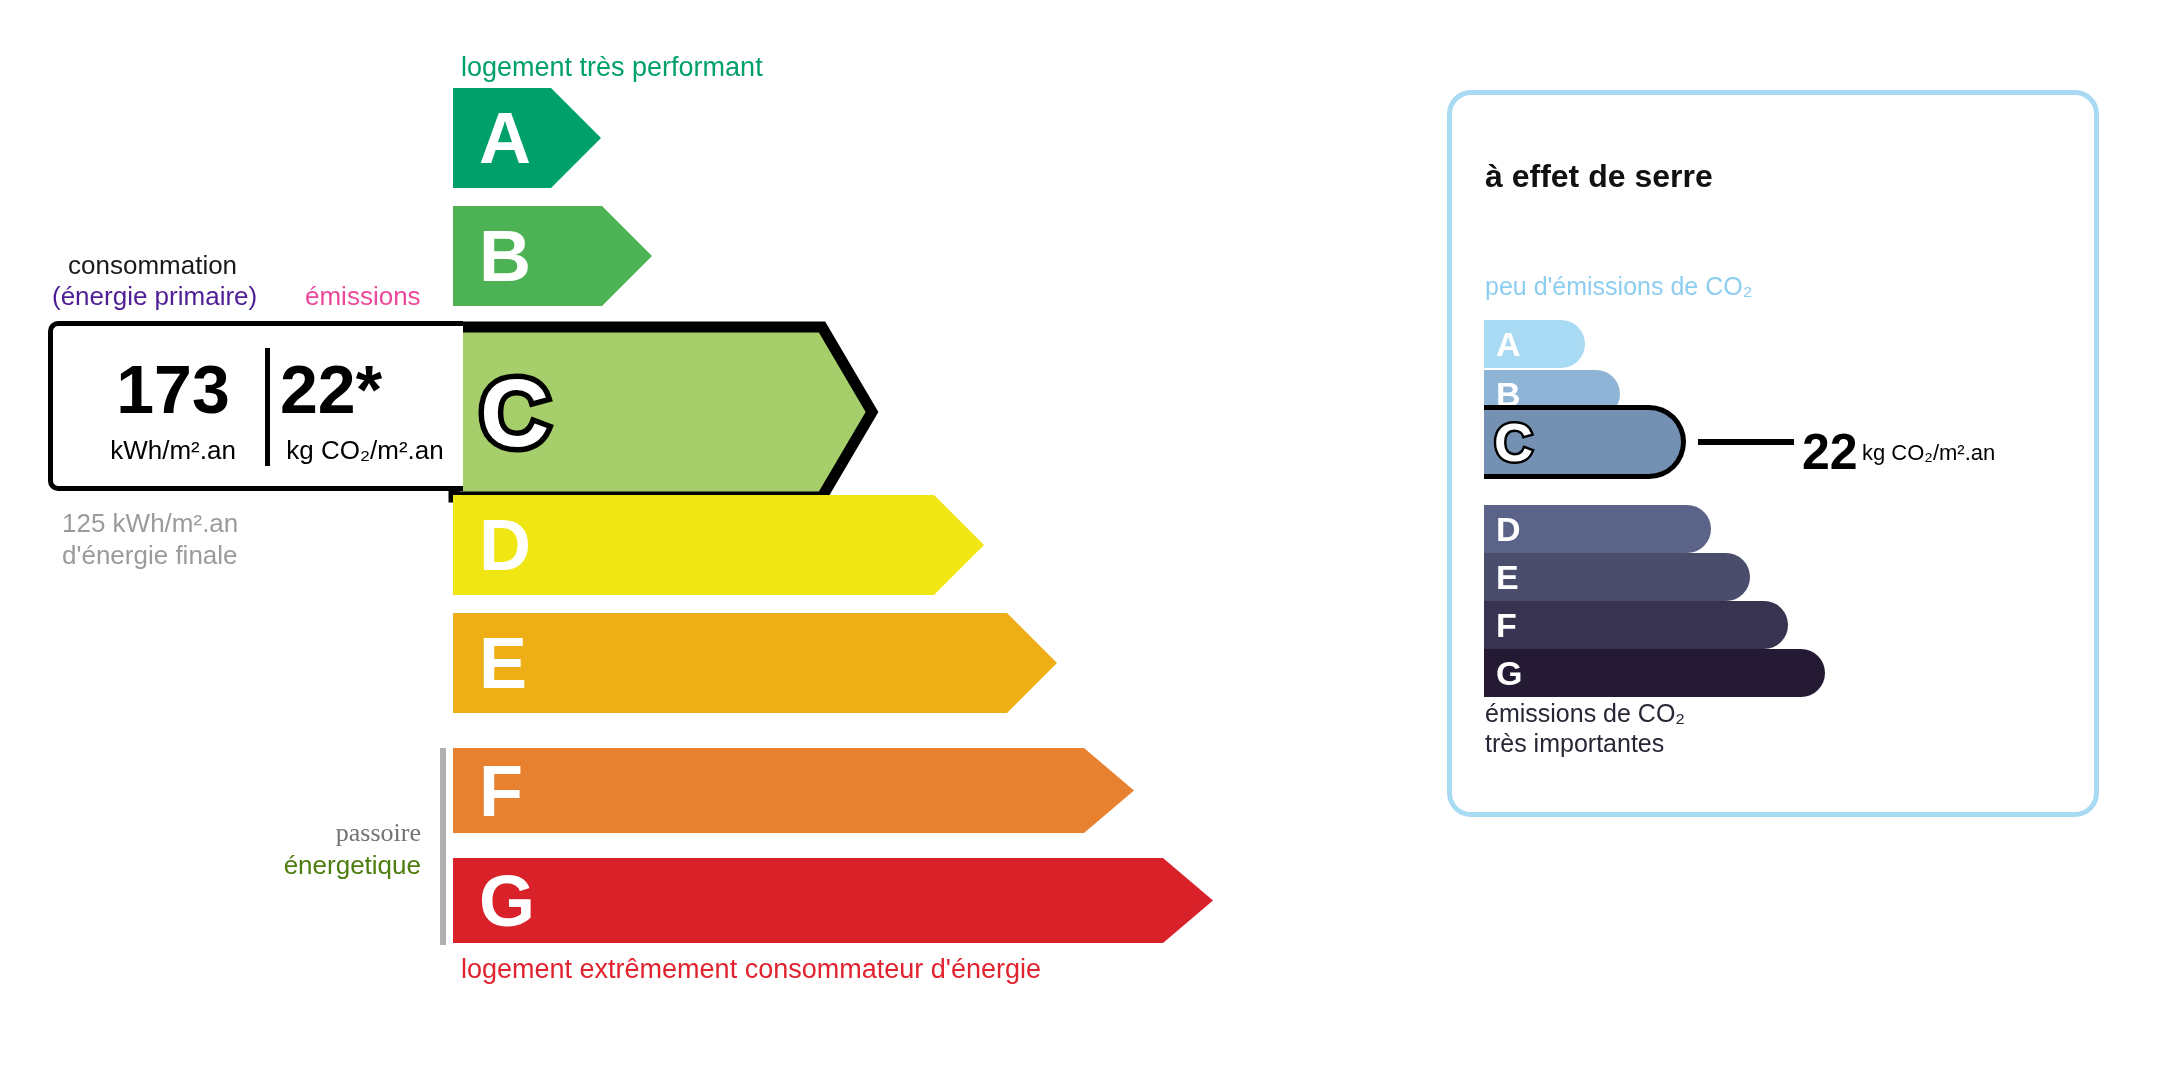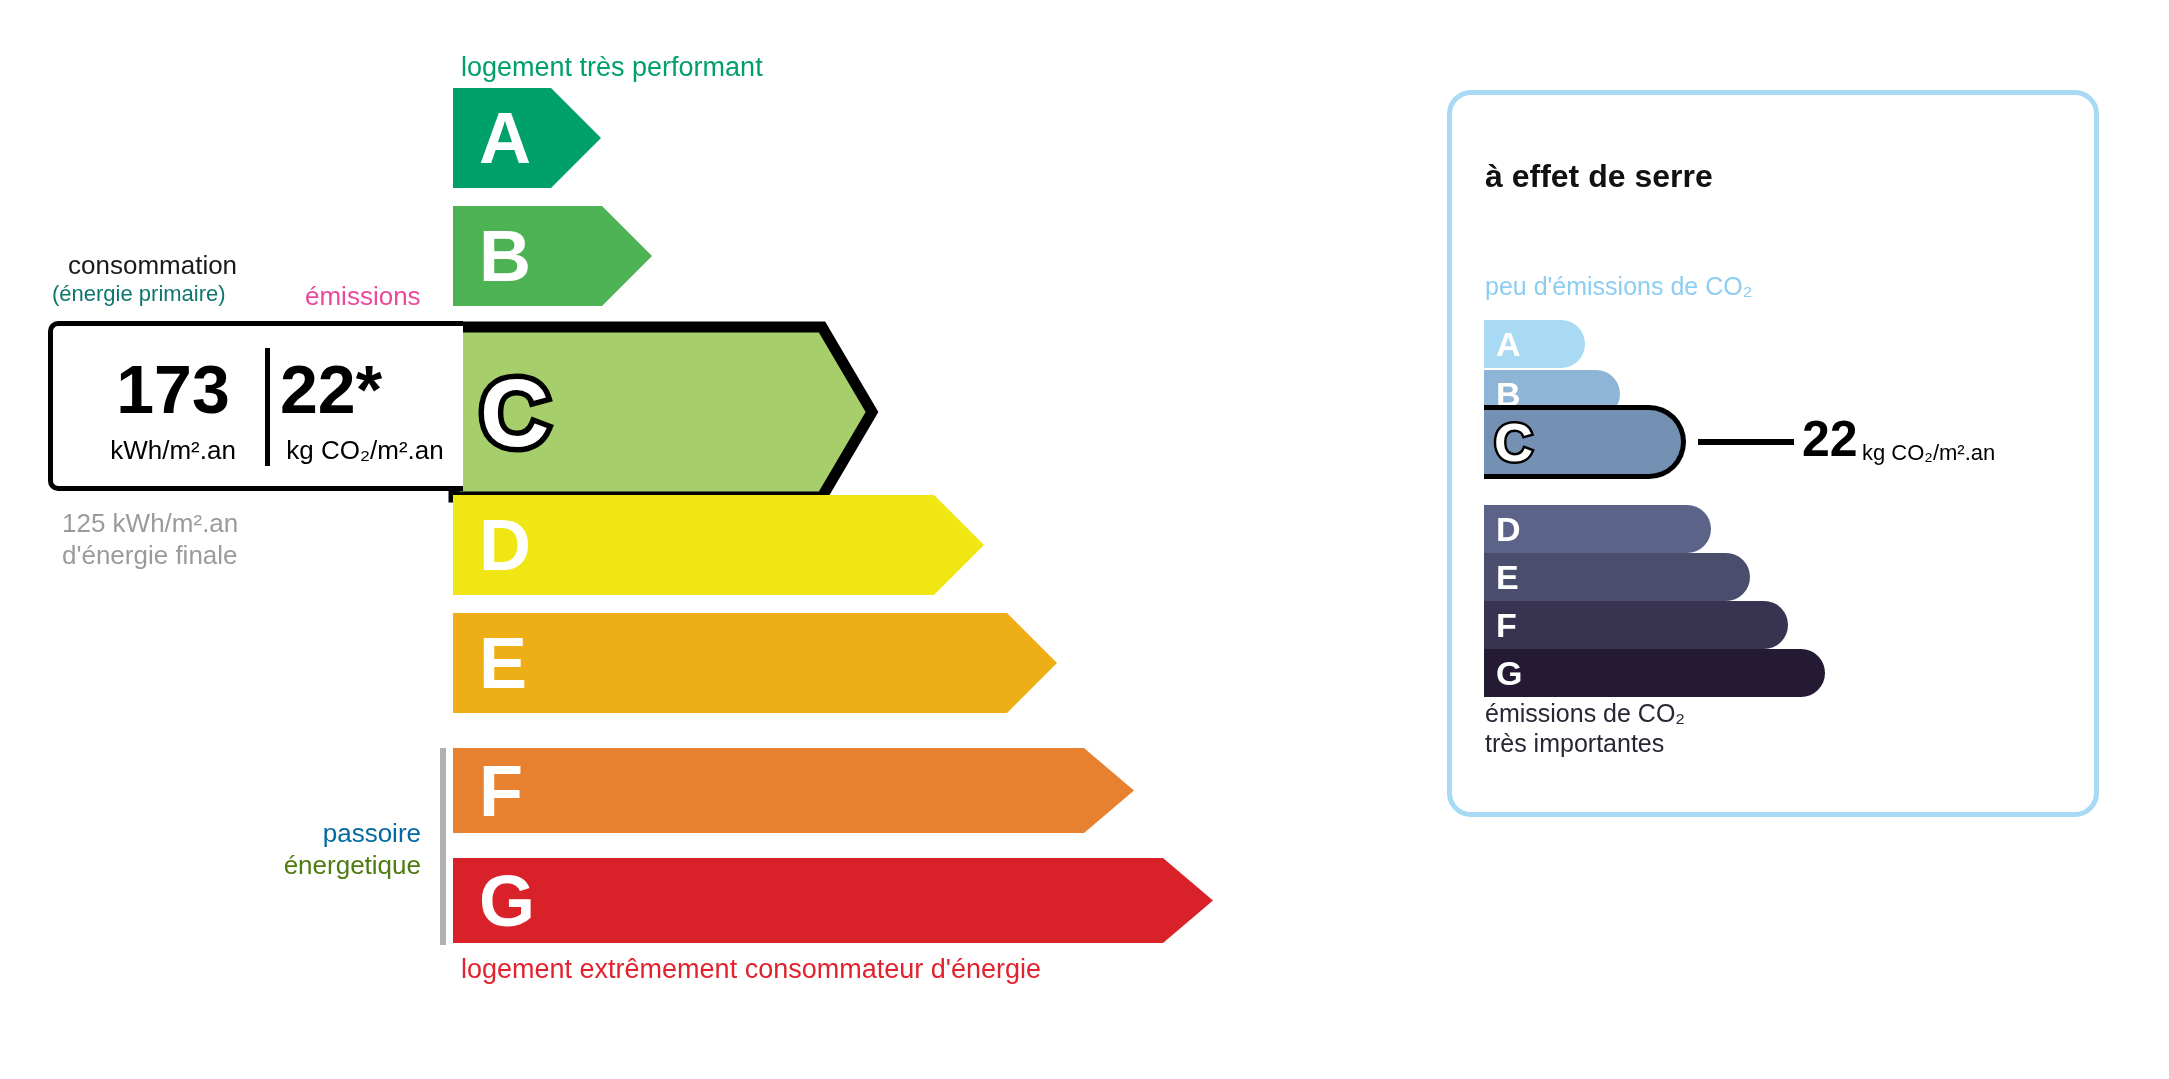--- a/index.html
+++ b/index.html
@@ -12,21 +12,21 @@
   .top-caption{position:absolute;left:461px;top:52px;font-size:27px;color:#00a06b;white-space:nowrap;}
   .bottom-caption{position:absolute;left:461px;top:954px;font-size:27px;color:#e1222f;white-space:nowrap;}
 
   .bar{position:absolute;display:block;}
   .bar svg{display:block;overflow:visible;}
   .bar .glyph{font-size:72px;font-weight:bold;fill:#ffffff;
               font-family:"Liberation Sans","DejaVu Sans",sans-serif;}
 
   
   .lbl-conso{position:absolute;left:68px;top:250px;font-size:26px;color:#1a1a1a;white-space:nowrap;}
-  .lbl-conso-sub{position:absolute;left:52px;top:281px;font-size:22px;color:#0f766e;white-space:nowrap;}
+  .lbl-conso-sub{position:absolute;left:52px;top:281px;font-size:26px;color:#4c1d95;white-space:nowrap;}
   .lbl-emis{position:absolute;left:305px;top:281px;font-size:26px;color:#ec4899;white-space:nowrap;}
 
   
   .valuebox{position:absolute;left:48px;top:321px;width:415px;height:170px;
             border:5px solid #000;border-right:none;box-sizing:border-box;background:#fff;
             border-radius:10px 0 0 10px;}
   .vb-sep{position:absolute;left:265px;top:348px;width:5px;height:118px;background:#000;}
   .vb-num-a{position:absolute;left:88px;top:355px;width:170px;text-align:center;
             font-size:68px;font-weight:bold;color:#000;line-height:1;}
   .vb-unit-a{position:absolute;left:88px;top:435px;width:170px;text-align:center;
@@ -34,41 +34,41 @@
   .vb-num-b{position:absolute;left:280px;top:355px;width:165px;text-align:left;
             font-size:68px;font-weight:bold;color:#000;line-height:1;}
   .vb-unit-b{position:absolute;left:275px;top:435px;width:180px;text-align:center;
              font-size:26px;color:#000;white-space:nowrap;}
 
   .finale1{position:absolute;left:62px;top:508px;font-size:26px;color:#9b9b9b;white-space:nowrap;}
   .finale2{position:absolute;left:62px;top:540px;font-size:26px;color:#9b9b9b;white-space:nowrap;}
 
   
   .passoire-rule{position:absolute;left:440px;top:748px;width:6px;height:197px;background:#b0b0b0;}
-  .passoire1{position:absolute;left:316px;top:818px;width:105px;text-align:right;font-size:26px;color:#0369a1;white-space:nowrap;}
+  .passoire1{position:absolute;left:316px;top:818px;width:105px;text-align:right;font-size:26px;color:#737373;white-space:nowrap;font-family:Liberation Serif, serif;}
   .passoire2{position:absolute;left:266px;top:850px;width:155px;text-align:right;font-size:26px;color:#4d7c0f;white-space:nowrap;}
 
   
   .ges-panel{position:absolute;left:1447px;top:90px;width:652px;height:727px;
              border:5px solid #a9daf4;border-radius:24px;background:#fff;box-sizing:border-box;}
   .ges-title{position:absolute;left:1485px;top:120px;font-size:32px;font-weight:bold;color:#111;line-height:1.18;white-space:nowrap;}
   .ges-top-cap{position:absolute;left:1485px;top:272px;font-size:25px;color:#8ccdf0;white-space:nowrap;}
   .ges-bot-cap{position:absolute;left:1485px;top:698px;font-size:25px;color:#2a2535;line-height:1.2;white-space:nowrap;}
 
   .gbar{position:absolute;height:48px;border-radius:0 24px 24px 0;}
   .gbar .gl{position:absolute;left:12px;top:50%;transform:translateY(-50%);
             font-size:34px;font-weight:bold;color:#fff;line-height:1;}
 
   .gbar-sel{position:absolute;height:74px;border:5px solid #000;border-left:none;
             border-radius:0 40px 40px 0;box-sizing:border-box;}
   .gbar-sel .gl-sel{position:absolute;left:10px;top:50%;transform:translateY(-50%);
             font-size:54px;font-weight:bold;color:#fff;line-height:1;
             -webkit-text-stroke:5px #000;paint-order:stroke fill;}
   .lead-line{position:absolute;height:6px;background:#000;}
-  .lead-val{position:absolute;font-size:50px;font-weight:bold;color:#000;line-height:1;}
+  .lead-val{position:absolute;font-size:50px;font-weight:bold;color:#000;line-height:1;margin-top:13px;}
   .lead-unit{position:absolute;font-size:22px;color:#000;line-height:1;white-space:nowrap;}
 </style>
 </head>
 <body>
 
 <div class="stage">
 
   <div>
 
     <div class="top-caption">logement très performant</div>

